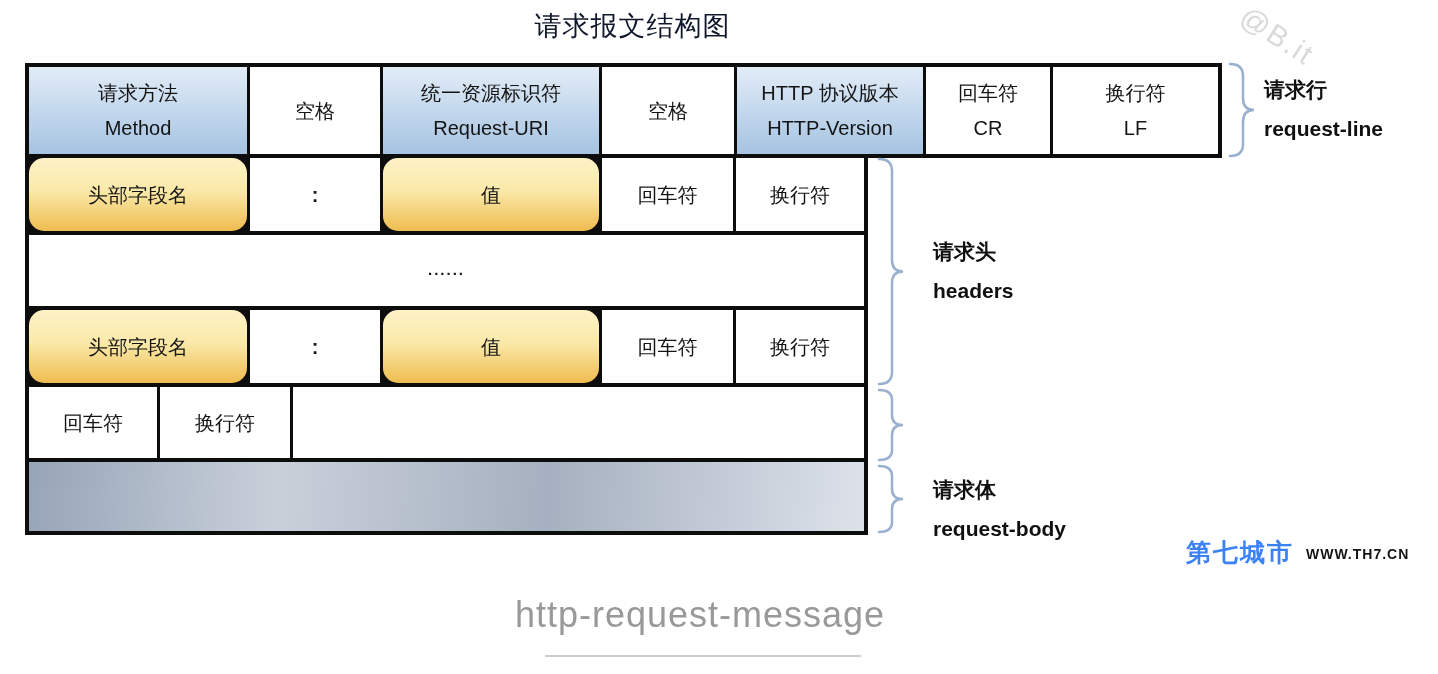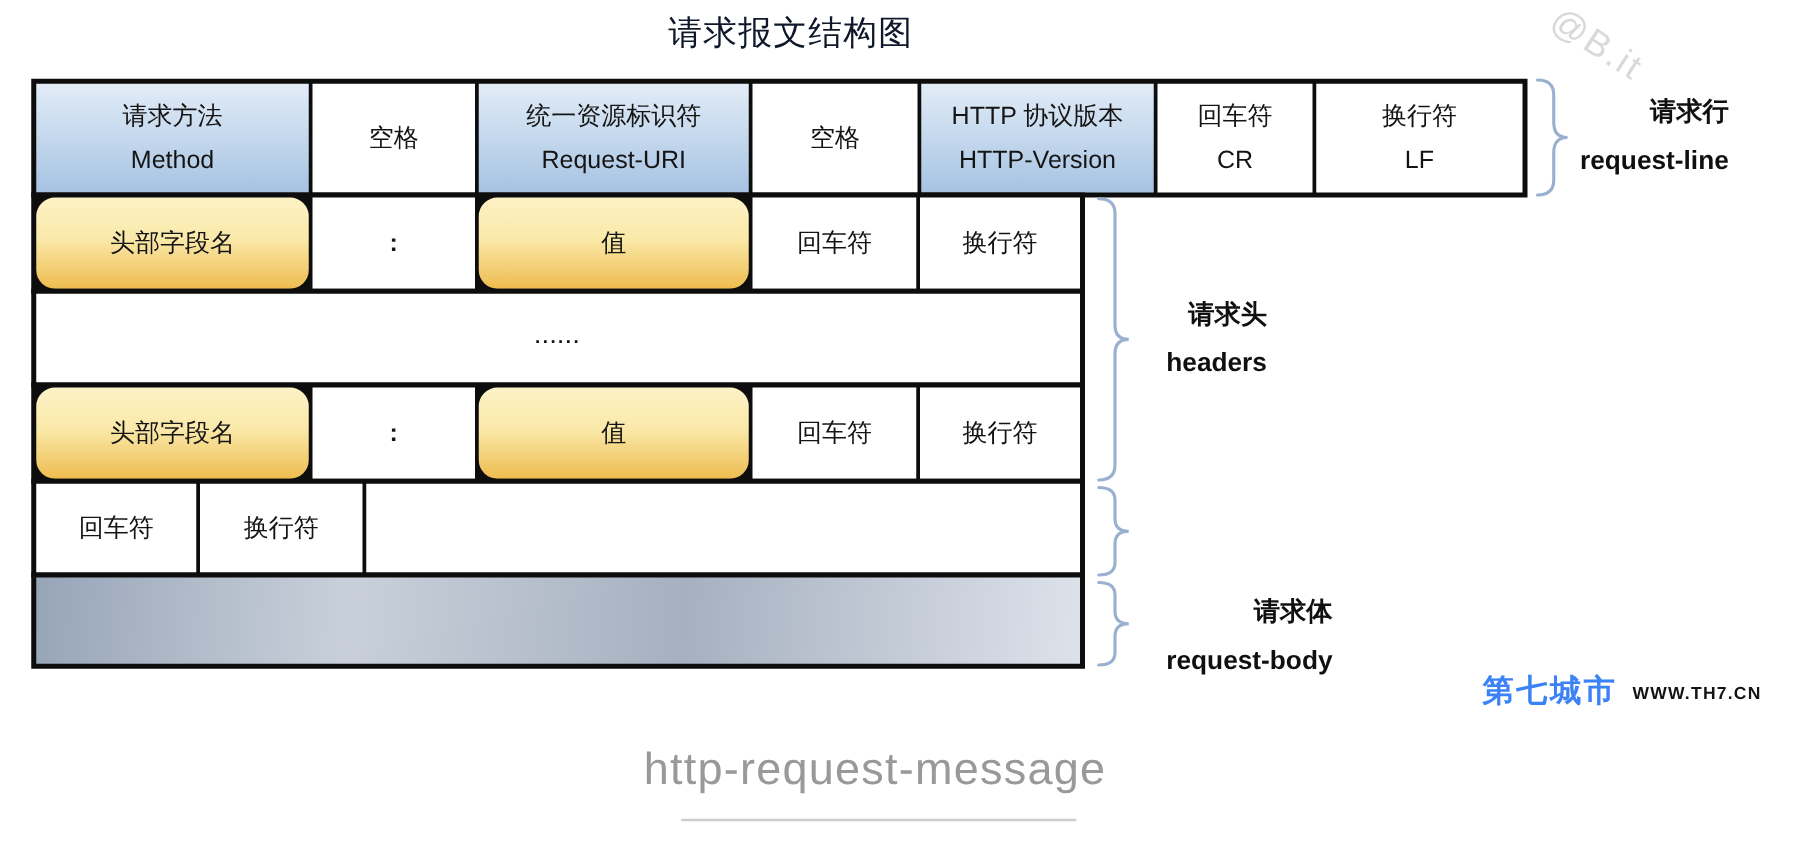--- a/index.html
+++ b/index.html
@@ -26,21 +26,21 @@
   .cell .line{line-height:1.1;white-space:nowrap;}
   .blue{background:linear-gradient(180deg,var(--blue-top) 0%,var(--blue-mid) 45%,var(--blue-bottom) 100%);}
   .yellow{background:linear-gradient(180deg,var(--yellow-top) 0%,var(--yellow-mid) 45%,var(--yellow-bottom) 100%);border-radius:15px;}
   .colon{font-weight:bold;}
   .dots{font-size:15px;font-weight:bold;letter-spacing:2px;}
   .bodybar{flex:1;background:linear-gradient(94deg,var(--body-left) 0%,var(--body-mid) 30%,var(--body-dark) 62%,var(--body-right) 100%);}
 
   .brace{position:absolute;}
   .brace svg{display:block;}
   .anno{position:absolute;font-weight:bold;color:#101010;font-size:21px;}
-  .anno .line{line-height:39px;white-space:nowrap;text-align:right;}
+  .anno .line{line-height:39px;white-space:nowrap;}
 
   .caption{position:absolute;left:0;top:594px;width:1400px;text-align:center;
     font-size:36px;color:var(--caption);letter-spacing:1px;}
   .divider{position:absolute;left:545px;top:655px;width:316px;height:2px;background:#cdcdcd;}
 
   .wm-brand{position:absolute;left:1186px;top:536px;font-size:25px;font-weight:bold;color:#3b82f6;
     letter-spacing:2px;text-shadow:1.5px 1.5px 0 #fff,-1.5px -1.5px 0 #fff,1.5px -1.5px 0 #fff,-1.5px 1.5px 0 #fff;}
   .wm-site{position:absolute;left:1306px;top:546px;font-size:14px;font-weight:bold;color:#141414;
     letter-spacing:1px;text-shadow:1px 1px 0 #fff,-1px -1px 0 #fff,1px -1px 0 #fff,-1px 1px 0 #fff;}
 </style>

